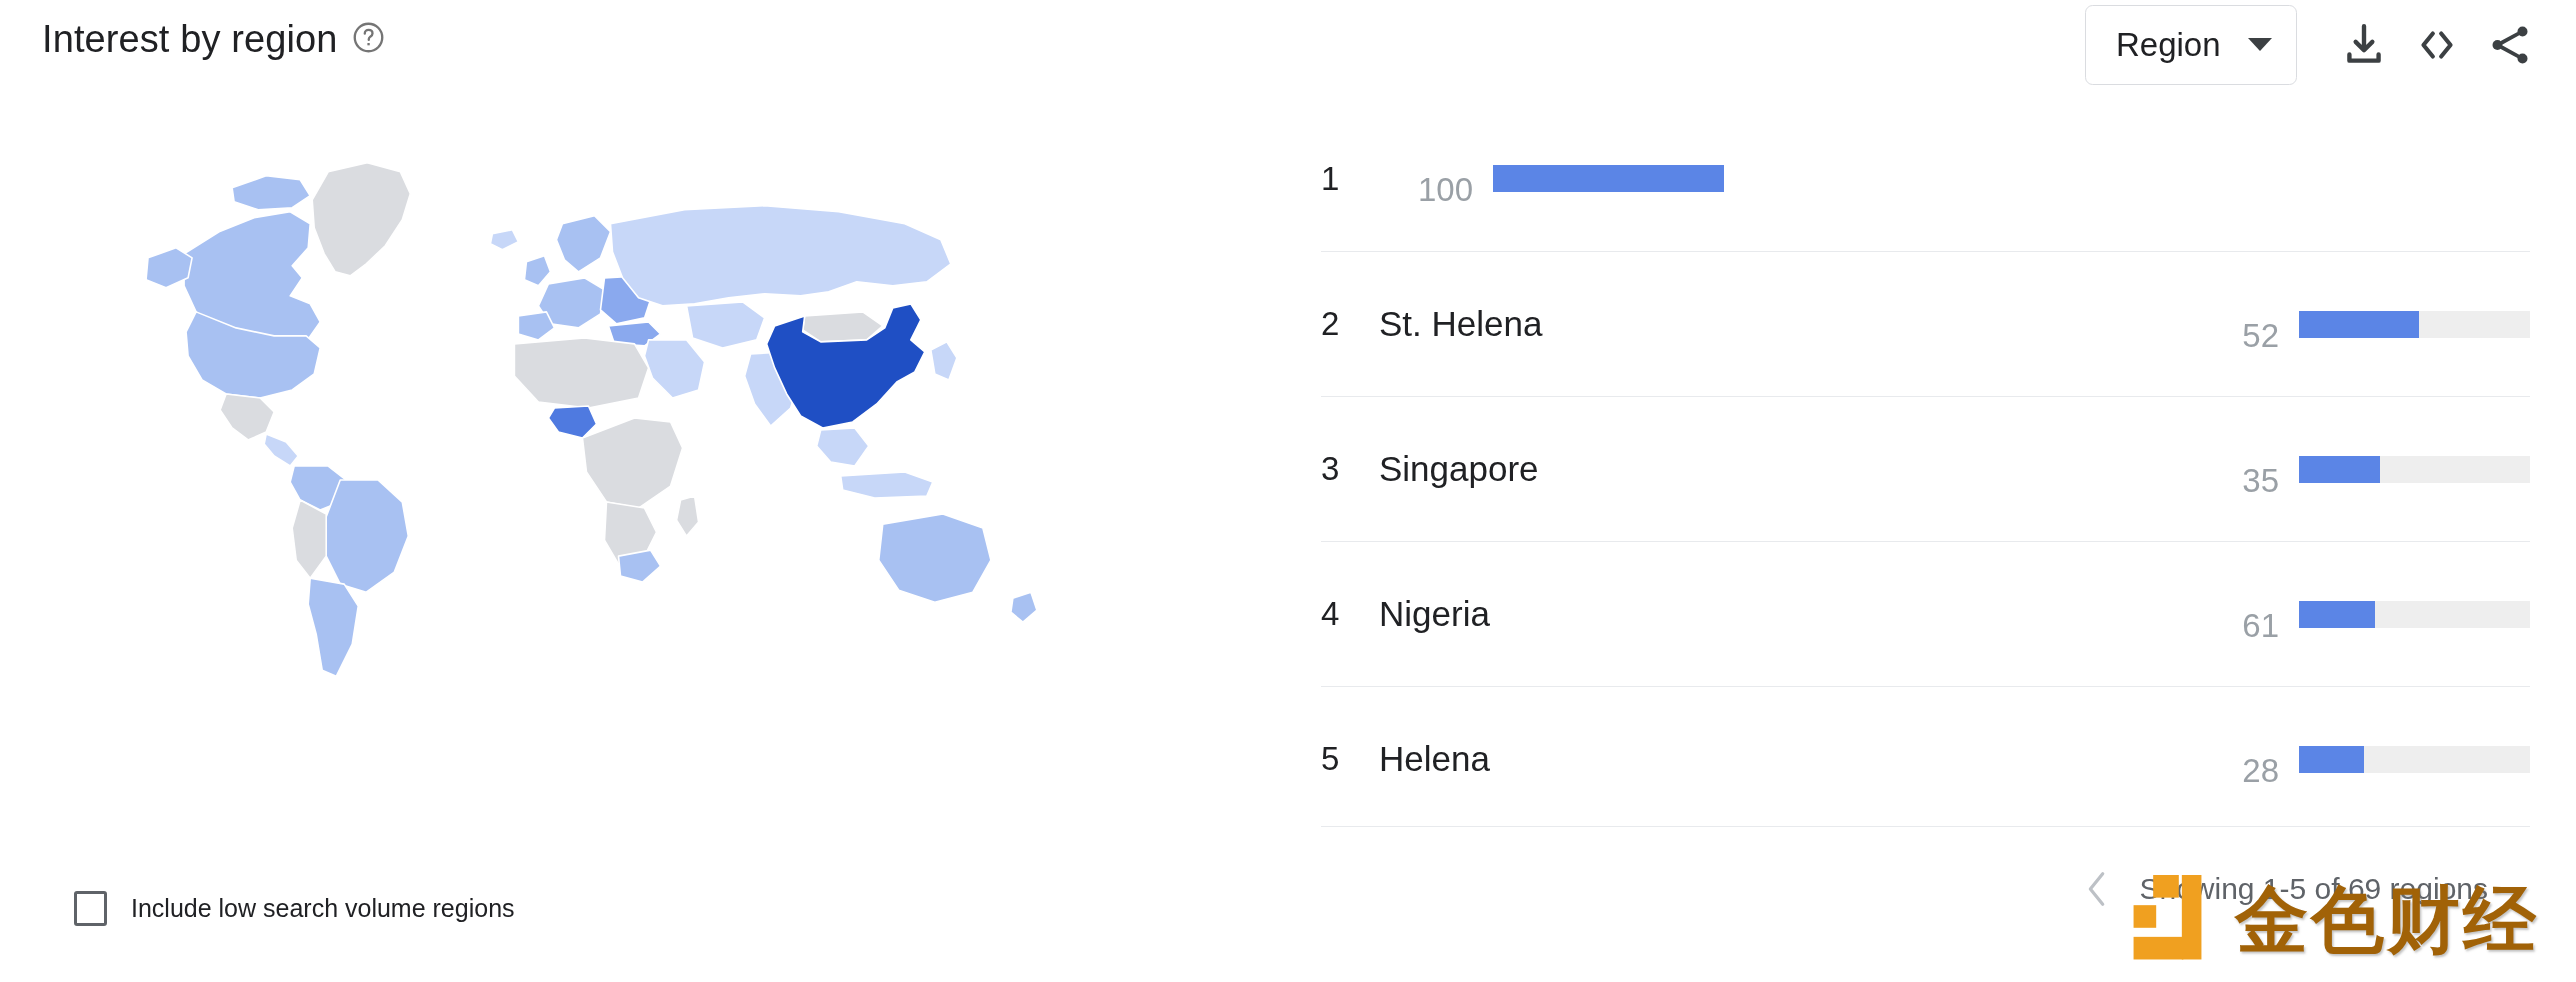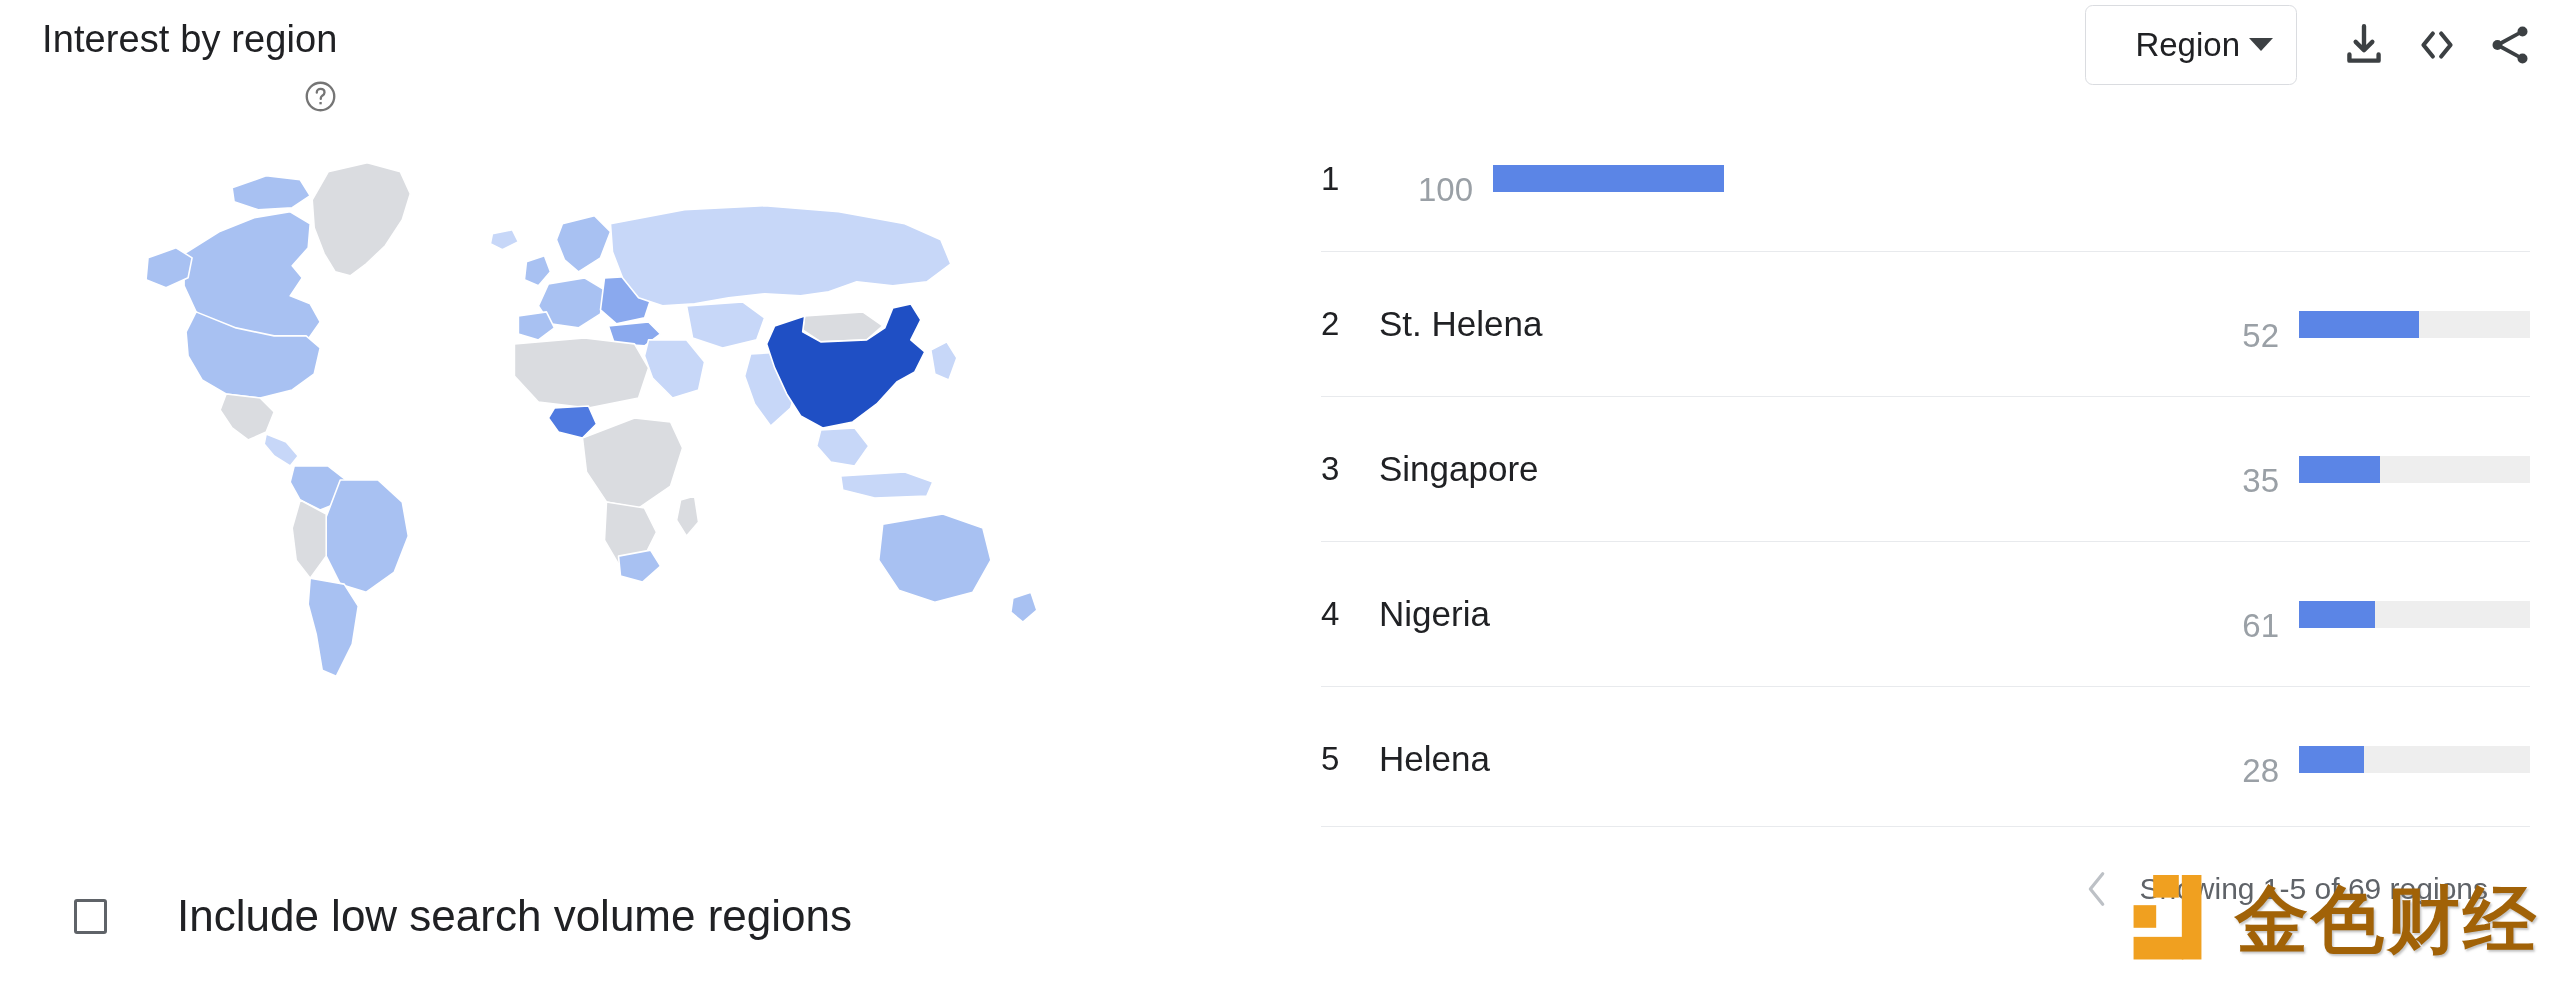--- a/index.html
+++ b/index.html
@@ -22,23 +22,22 @@
     position: absolute;
     left: 0; top: 0;
     width: 2576px;
     height: 92px;
   }
   .title-group {
     position: absolute;
     left: 42px;
     top: 16.7px;
     display: flex;
-    align-items: flex-end;
+    align-items: flex-start;
     gap: 15px;
-    flex-direction: column;
   }
   .page-title {
     font-size: 38px;
     line-height: 44px;
     font-weight: 400;
     color: #202124;
     letter-spacing: 0.1px;
     white-space: nowrap;
   }
   .help-icon {
@@ -60,24 +59,23 @@
   .region-select {
     height: 80px;
     box-sizing: border-box;
     min-width: 212px;
     padding: 0 23px 0 30px;
     border: 0.8px solid #dadce0;
     border-radius: 7.6px;
     background: #ffffff;
     display: flex;
     align-items: center;
-    gap: 9px;
+    gap: 27px;
     cursor: pointer;
     margin-right: 30px;
-    justify-content: flex-end;
   }
   .region-select-label {
     font-size: 33px;
     color: #202124;
     white-space: nowrap;
   }
   .caret {
     width: 0; height: 0;
     border-left: 12px solid transparent;
     border-right: 12px solid transparent;
@@ -125,24 +123,23 @@
   .checkbox-box {
     width: 33px;
     height: 35px;
     box-sizing: border-box;
     border: 3px solid #5f6368;
     border-radius: 3px;
     background: #ffffff;
     flex: 0 0 auto;
   }
   .checkbox-label {
-    font-size: 44px;
-    color: #202124;
-    white-space: nowrap;
-    margin-left: 46px;
+    font-size: 25px;
+    color: #202124;
+    white-space: nowrap;
   }
 
   
   .list-panel {
     position: absolute;
     left: 1321px;
     top: 106px;
     width: 1209px;
   }
   .list-row {

